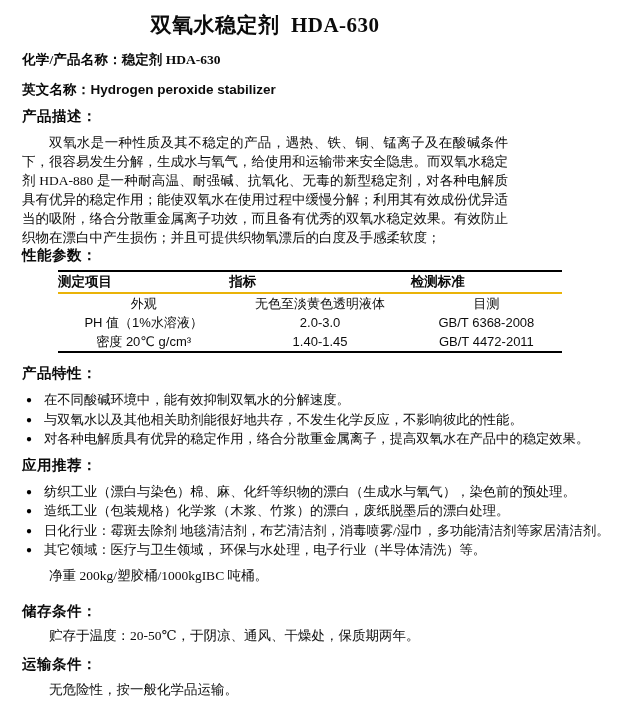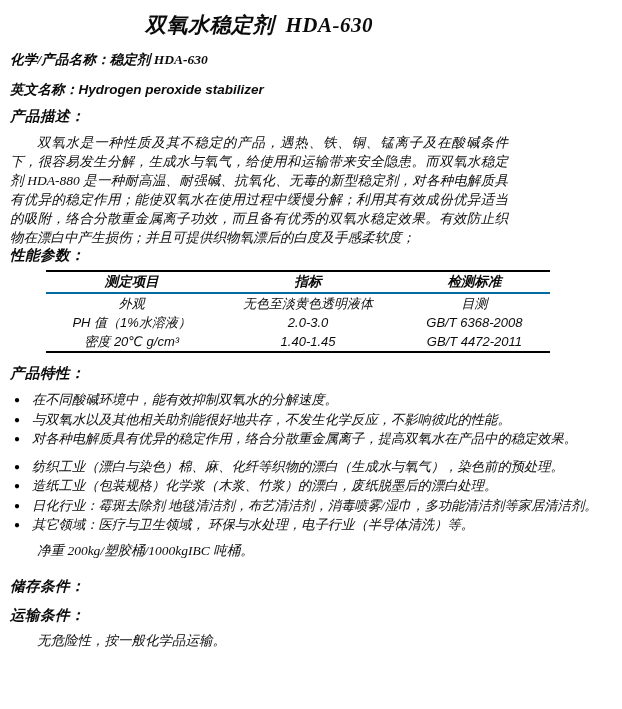--- a/index.html
+++ b/index.html
@@ -1,21 +1,21 @@
 <!DOCTYPE html>
 <html><head>
 <meta charset="utf-8">
 <style>
   html,body{margin:0;padding:0;}
   body{
     width:622px;height:709px;background:#ffffff;color:#0b0b0b;
     font-family:"Liberation Serif","DejaVu Serif",serif;
     overflow:hidden;
   }
-  .page{padding:12px 20px 0 10px;box-sizing:border-box;width:528px;font-style:italic;}
+  .page{padding:12px 20px 0 22px;box-sizing:border-box;width:528px;}
 
   h1.title{
     margin:0;text-align:center;font-size:21px;line-height:26px;
     font-weight:700;white-space:pre-wrap;letter-spacing:.5px;
   }
 
   .field{margin:14px 0 0;font-size:13.5px;line-height:16px;font-weight:700;}
   .field .f-label{letter-spacing:.2px;}
   .sans{font-family:"Liberation Sans","DejaVu Sans",sans-serif;}
 
@@ -35,22 +35,22 @@
 
   table.params{
     margin:6px 0 0 36px;width:504px;border-collapse:collapse;
     border-top:2px solid #000;border-bottom:2px solid #000;
     font-size:13px;table-layout:fixed;
   }
   table.params col.c1{width:34%;}
   table.params col.c2{width:36%;}
   table.params col.c3{width:30%;}
   table.params th{
-    border-bottom:2px solid #0369a1;font-weight:700;height:20px;
-    text-align:center;padding:0;font-size:13.5px;
+    border-bottom:2px solid #eab308;font-weight:700;height:20px;
+    text-align:left;padding:0;font-size:13.5px;
   }
   table.params td{height:19px;text-align:center;padding:0;}
 
   ul.bullets{
     list-style:none;margin:8px 0 0;padding:0 0 0 4px;
     font-size:13.3px;line-height:19.5px;
   }
   ul.bullets li{display:flex;align-items:flex-start;}
   ul.bullets .bullet{
     flex:0 0 18px;width:18px;font-size:10px;line-height:19.5px;color:#000;
@@ -121,20 +121,21 @@
     <li>
         <span class="bullet">●</span>
         <span class="li-text">与双氧水以及其他相关助剂能很好地共存，不发生化学反应，不影响彼此的性能。</span>
       </li>
     <li>
         <span class="bullet">●</span>
         <span class="li-text">对各种电解质具有优异的稳定作用，络合分散重金属离子，提高双氧水在产品中的稳定效果。</span>
       </li>
   </ul>
 
+  <h2 class="sec m8">应用推荐：</h2>
   <ul class="bullets">
     <li>
         <span class="bullet">●</span>
         <span class="li-text">纺织工业（漂白与染色）棉、麻、化纤等织物的漂白（生成水与氧气），染色前的预处理。</span>
       </li>
     <li>
         <span class="bullet">●</span>
         <span class="li-text">造纸工业（包装规格）化学浆（木浆、竹浆）的漂白，废纸脱墨后的漂白处理。</span>
       </li>
     <li>
@@ -143,17 +144,18 @@
       </li>
     <li>
         <span class="bullet">●</span>
         <span class="li-text">其它领域：医疗与卫生领域， 环保与水处理，电子行业（半导体清洗）等。</span>
       </li>
   </ul>
 
   <p class="ipara">净重 200kg/塑胶桶/1000kgIBC 吨桶。</p>
 
   <h2 class="sec m9">储存条件：</h2>
+  <p class="ipara">贮存于温度：20-50℃，于阴凉、通风、干燥处，保质期两年。</p>
 
   <h2 class="sec m12">运输条件：</h2>
   <p class="ipara m8">无危险性，按一般化学品运输。</p>
 
 </div>
 
 </body></html>

